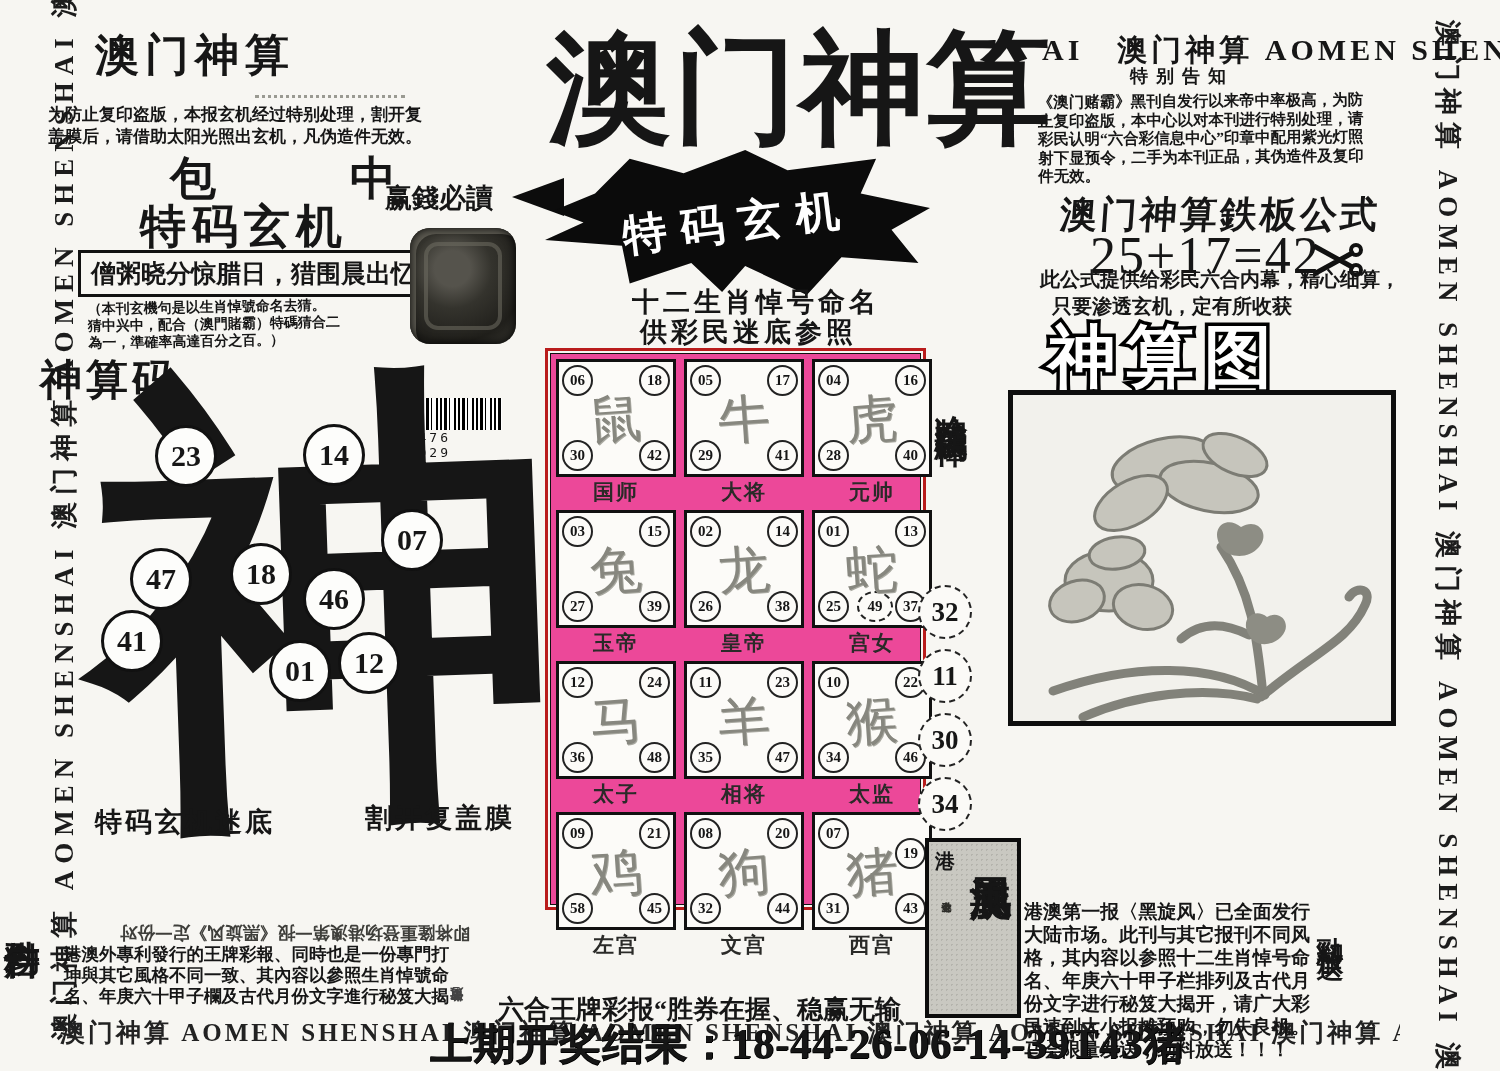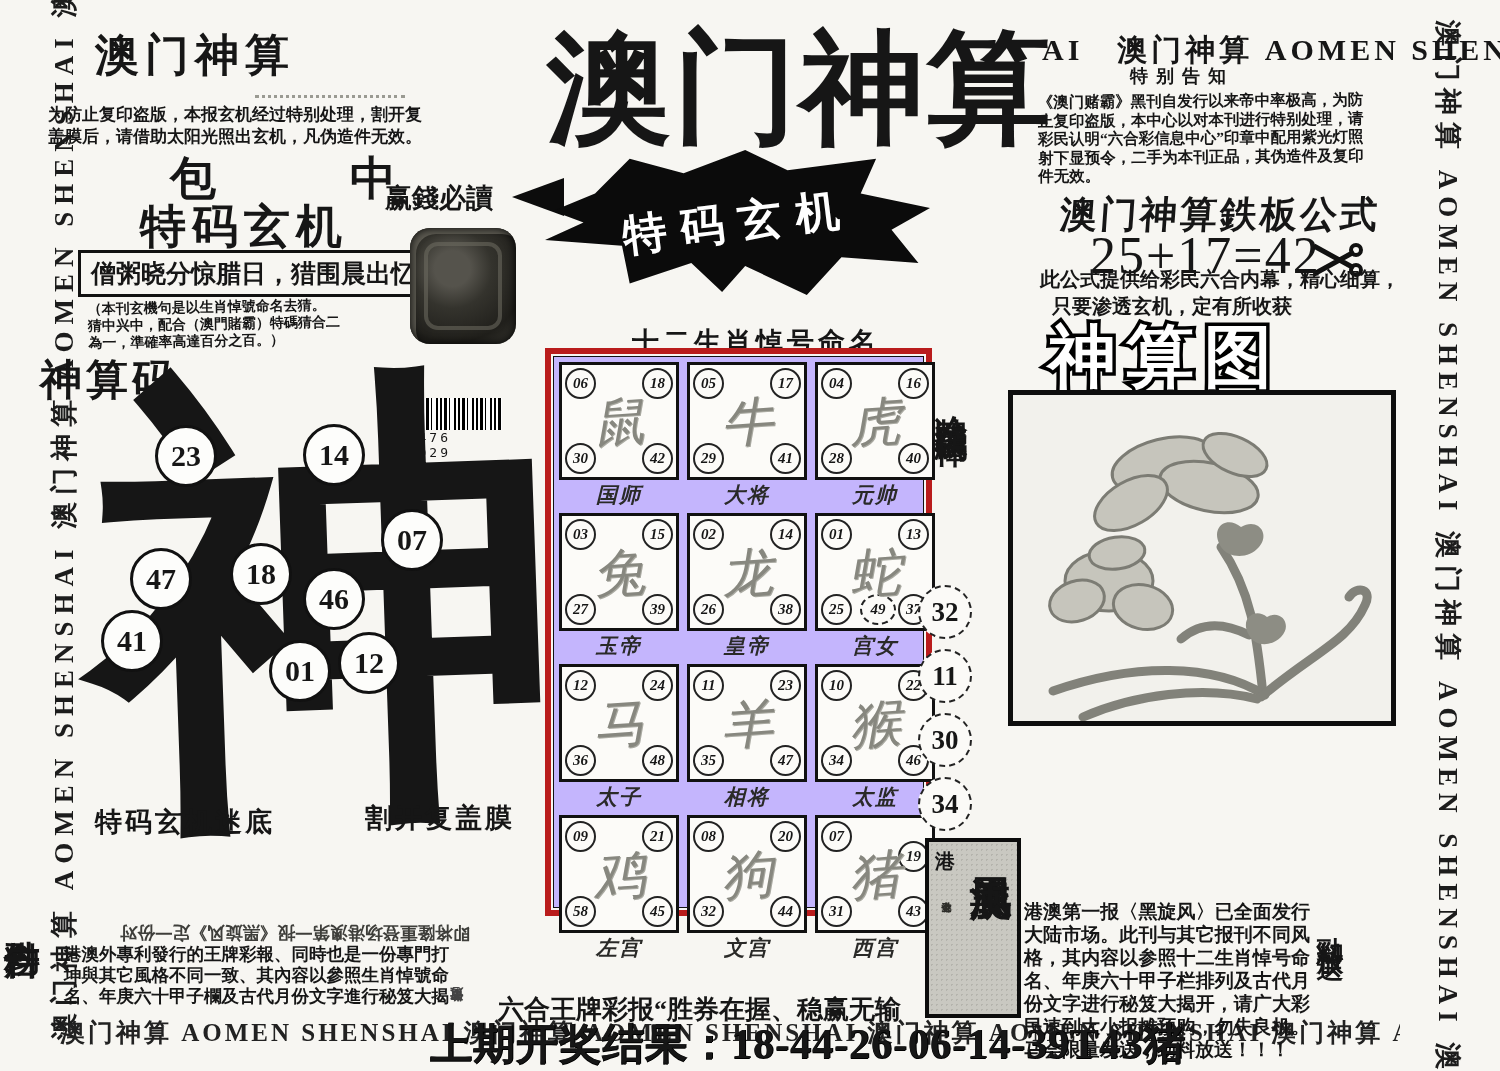--- a/index.html
+++ b/index.html
@@ -21,22 +21,22 @@
   .barcode-num{font-family:"DejaVu Sans Mono",monospace;font-size:13px;letter-spacing:3px;}
   
   .shen-glyph{font-size:470px;font-weight:900;line-height:1;transform:rotate(-2deg);}
   .numcircle{position:absolute;width:56px;height:56px;border-radius:50%;background:#fdfdfb;border:3px solid #111;
              display:flex;align-items:center;justify-content:center;font-size:30px;font-weight:bold;}
   .caption{font-size:27px;font-weight:bold;letter-spacing:3px;}
   
   .big-title{font-size:122px;font-weight:900;letter-spacing:2px;white-space:nowrap;transform:scaleX(1.02);}
   .starburst{background:#0b0b0b;clip-path:polygon(2% 42%,13% 30%,22% 6%,36% 16%,52% 0%,63% 14%,86% 6%,82% 30%,100% 40%,90% 55%,97% 78%,77% 74%,68% 100%,52% 80%,46% 98%,38% 78%,22% 92%,20% 66%,0% 62%,10% 50%);}
   .star-label{color:#fff;font-size:44px;font-weight:bold;letter-spacing:14px;transform:rotate(-7deg);white-space:nowrap;}
-  .sub-line{font-size:27px;font-weight:bold;letter-spacing:4px;margin-top:40px;}
-  .grid-outer{border:6px solid #b91c1c;box-shadow:0 0 0 2px #f7f6f2 inset,0 0 0 3px #111 inset;background:#c4b5fd;font-style:italic;}
+  .sub-line{font-size:27px;font-weight:bold;letter-spacing:4px;}
+  .grid-outer{border:3px solid #b91c1c;box-shadow:0 0 0 2px #f7f6f2 inset,0 0 0 3px #111 inset;background:#ec4899;}
   .zgrid{display:grid;grid-template-columns:repeat(3,1fr);gap:2px 8px;padding:8px 8px 2px 8px;}
   .zcell{display:flex;flex-direction:column;align-items:center;}
   .zbox{position:relative;width:114px;height:112px;border:3px solid #111;background:#fcfbf8;}
   .zno{position:absolute;width:27px;height:27px;border-radius:50%;border:2px solid #222;background:#fcfbf8;
        display:flex;align-items:center;justify-content:center;font-size:15px;font-weight:bold;}
   .zno.dashed{border-style:dashed;}
   .zanimal{position:absolute;left:50%;top:52%;transform:translate(-50%,-50%) rotate(-4deg);font-size:52px;color:#87877f;
            text-shadow:1px 1px 0 #a9a9a1;}
   .zlabel{font-size:21px;font-weight:bold;letter-spacing:2px;padding:1px 0 2px 0;color:#2a2a28;}
   

